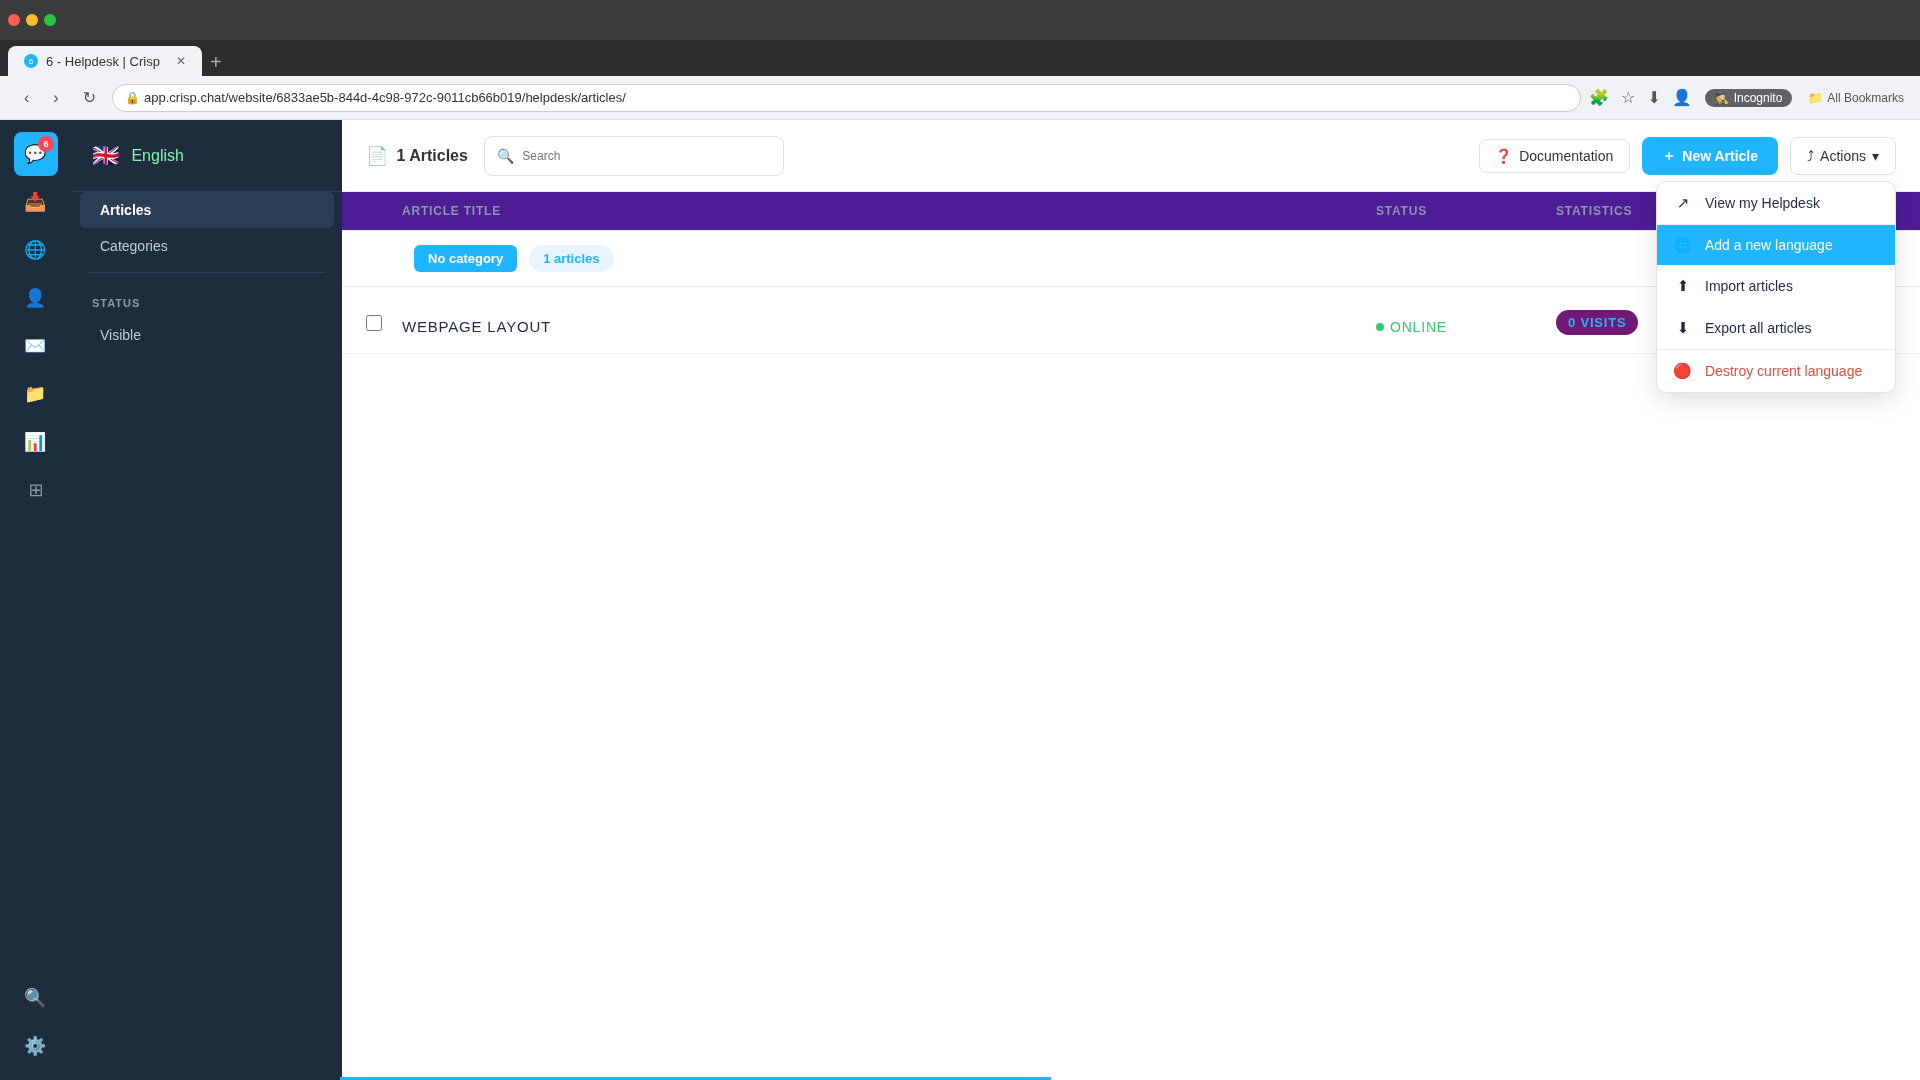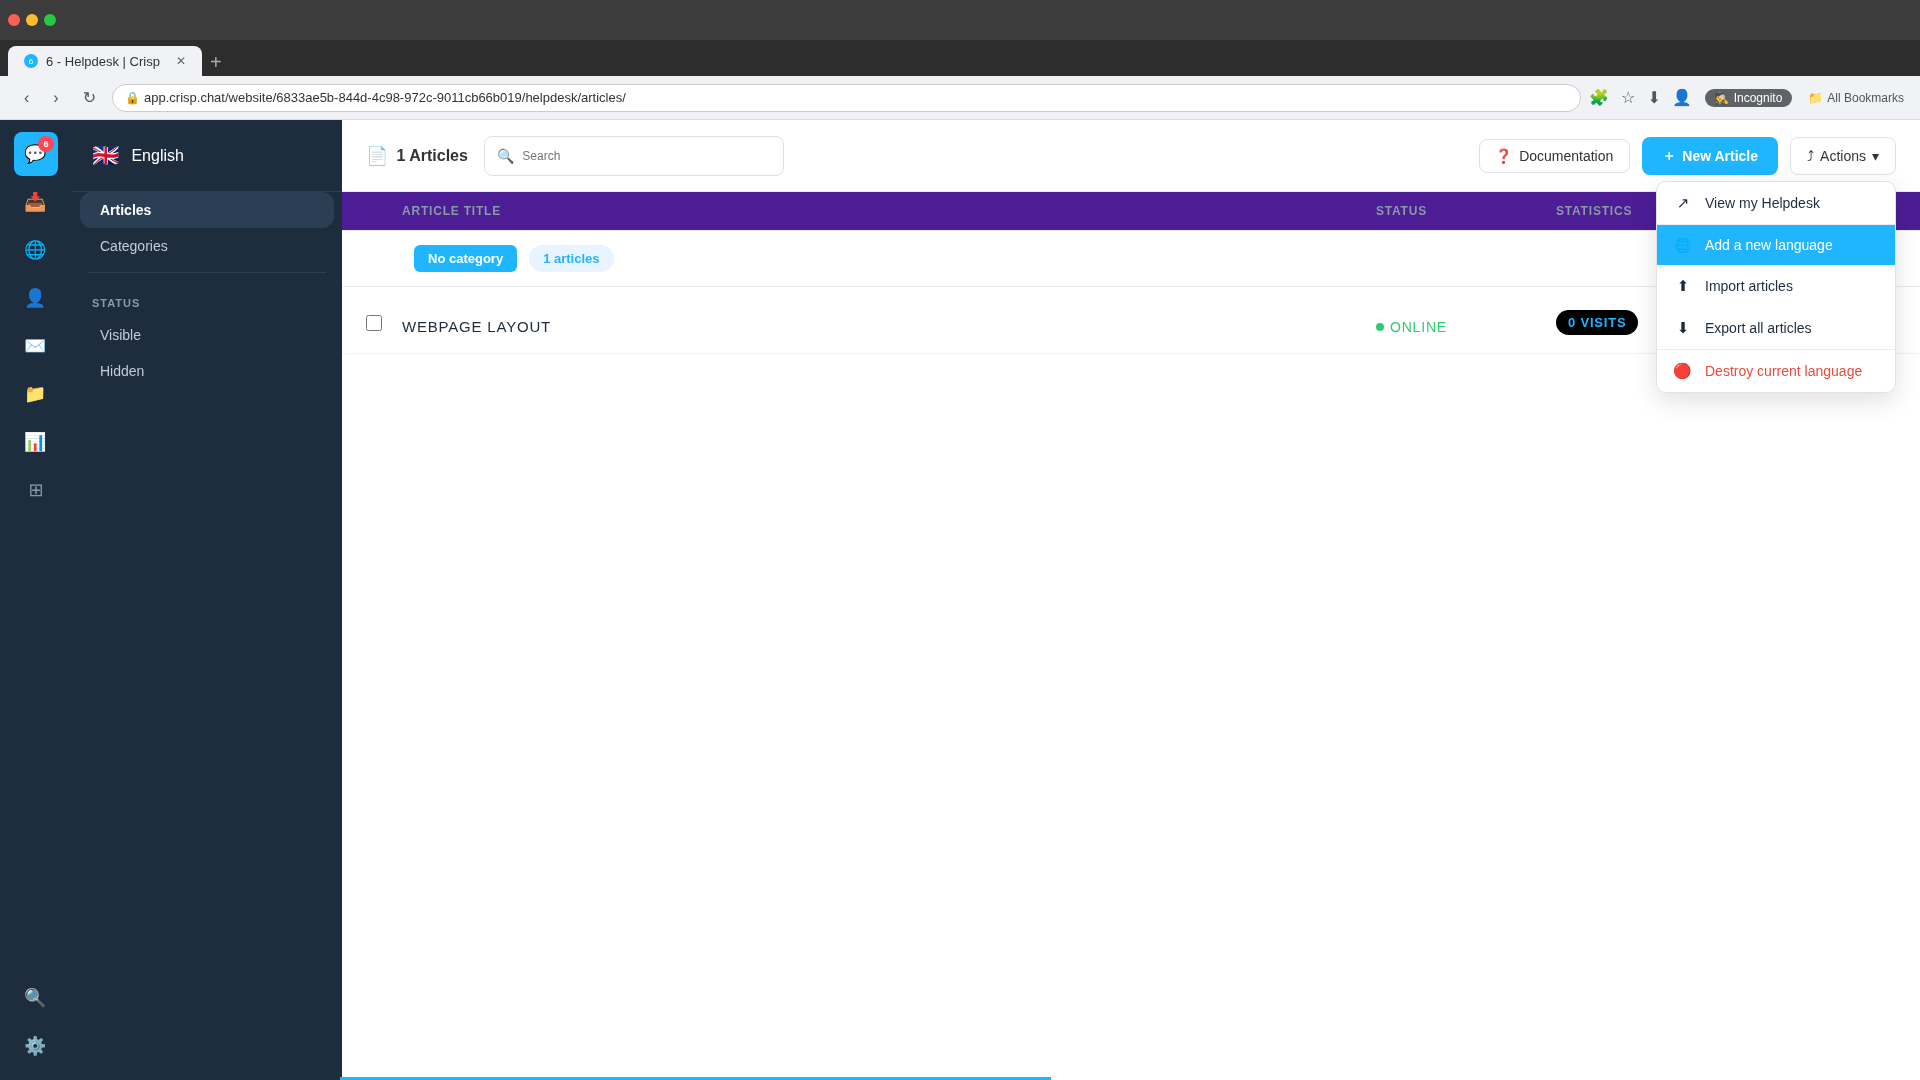--- a/index.html
+++ b/index.html
@@ -22,23 +22,23 @@
     .icon-sidebar { width: 72px; background: #1e2d3d; display: flex; flex-direction: column; align-items: center; padding: 12px 0; gap: 4px; flex-shrink: 0; }
     .icon-sidebar-item { width: 44px; height: 44px; display: flex; align-items: center; justify-content: center; border-radius: 8px; cursor: pointer; color: #8899aa; font-size: 18px; position: relative; }
     .icon-sidebar-item.active { background: #1fb6ff; color: #fff; }
     .notification-badge { position: absolute; top: 4px; right: 4px; background: #ff4757; color: white; font-size: 9px; width: 16px; height: 16px; border-radius: 50%; display: flex; align-items: center; justify-content: center; font-weight: bold; }
     .icon-sidebar-spacer { flex: 1; }
 
     
     .nav-sidebar { width: 270px; background: #1e2d3d; display: flex; flex-direction: column; flex-shrink: 0; }
     .nav-sidebar-language { height: 72px; display: flex; align-items: center; padding: 0 20px; gap: 12px; border-bottom: 1px solid #2a3f54; }
     .flag-icon { font-size: 22px; }
-    .lang-text { color: #ffffff; font-size: 16px; font-weight: 500; }
+    .lang-text { color: #86efac; font-size: 16px; font-weight: 500; }
     .nav-sidebar-section { padding: 16px 20px 8px; color: #8899aa; font-size: 11px; font-weight: 700; letter-spacing: 1px; text-transform: uppercase; }
-    .nav-sidebar-item { padding: 10px 20px; color: #c0cdd8; font-size: 14px; cursor: pointer; border-radius: 12px; margin: 0 8px; }
+    .nav-sidebar-item { padding: 10px 20px; color: #c0cdd8; font-size: 14px; cursor: pointer; border-radius: 6px; margin: 0 8px; }
     .nav-sidebar-item.active { background: #2a3f54; color: #fff; font-weight: 600; }
     .nav-sidebar-divider { height: 1px; background: #2a3f54; margin: 8px 16px; }
 
     
     .main-content { flex: 1; background: #ffffff; display: flex; flex-direction: column; overflow: hidden; }
     .main-header { height: 72px; border-bottom: 1px solid #e8ecf0; display: flex; align-items: center; padding: 0 24px; gap: 16px; flex-shrink: 0; }
     .articles-count { display: flex; align-items: center; gap: 8px; color: #333; font-size: 16px; font-weight: 600; }
     .articles-count .doc-icon { color: #666; font-size: 18px; }
     .search-bar { width: 300px; height: 40px; border: 1px solid #dde2e8; border-radius: 8px; display: flex; align-items: center; padding: 0 12px; gap: 8px; color: #aaa; font-size: 14px; }
     .search-bar input { border: none; outline: none; font-size: 14px; color: #333; background: transparent; width: 100%; }
@@ -60,21 +60,21 @@
     .articles-badge { background: #e8f4ff; color: #1fb6ff; padding: 6px 14px; border-radius: 20px; font-size: 13px; font-weight: 600; cursor: pointer; }
 
     .article-row { display: flex; align-items: flex-end; padding: 18px 24px; border-bottom: 1px solid #f0f2f5; }
     .article-checkbox { width: 36px; }
     .article-title { flex: 1; color: #1e2d3d; font-size: 15px; font-weight: 500; cursor: pointer; }
     .article-status { width: 180px; display: flex; align-items: center; gap: 6px; }
     .status-dot { width: 8px; height: 8px; border-radius: 50%; flex-shrink: 0; }
     .status-online { background: #2ecc71; }
     .status-text { color: #2ecc71; font-size: 14px; font-weight: 500; }
     .article-stats { width: 160px; }
-    .visits-badge { background: #000000; color: #1fb6ff; padding: 5px 12px; border-radius: 20px; font-size: 13px; font-weight: 600; display: inline-block; }
+    .visits-badge { background: #701a75; color: #1fb6ff; padding: 5px 12px; border-radius: 20px; font-size: 13px; font-weight: 600; display: inline-block; }
     .article-lastupdate { width: 180px; }
     .update-time { color: #333; font-size: 14px; font-weight: 600; }
     .created-time { color: #aaa; font-size: 12px; }
 
     
     .dropdown-menu { position: absolute; top: 44px; right: 0; background: white; border: 1px solid #e0e4ea; border-radius: 10px; box-shadow: 0 8px 24px rgba(0,0,0,0.12); width: 240px; z-index: 1000; overflow: hidden; }
     .dropdown-item { display: flex; align-items: center; gap: 12px; padding: 12px 16px; font-size: 14px; color: #1e2d3d; cursor: pointer; }
     .dropdown-item.active { background: #1fb6ff; color: white; }
     .dropdown-item.active .di-icon { color: white; }
     .dropdown-item.danger { color: #e74c3c; }
@@ -182,23 +182,20 @@
     </div>
     <div class="nav-sidebar-item">
       <span>Categories</span>
     </div>
 
     <div class="nav-sidebar-divider"></div>
 
     <div class="nav-sidebar-section">STATUS</div>
     <div class="nav-sidebar-item">
       <span>Visible</span>
-    </div>
-    <div class="nav-sidebar-item">
-      <span>Hidden</span>
     </div>
   </div>
 
   <div class="main-content">
 
     <div class="main-header">
       <div class="articles-count">
         <span class="doc-icon">📄</span>
         <span>1 Articles</span>
       </div>

